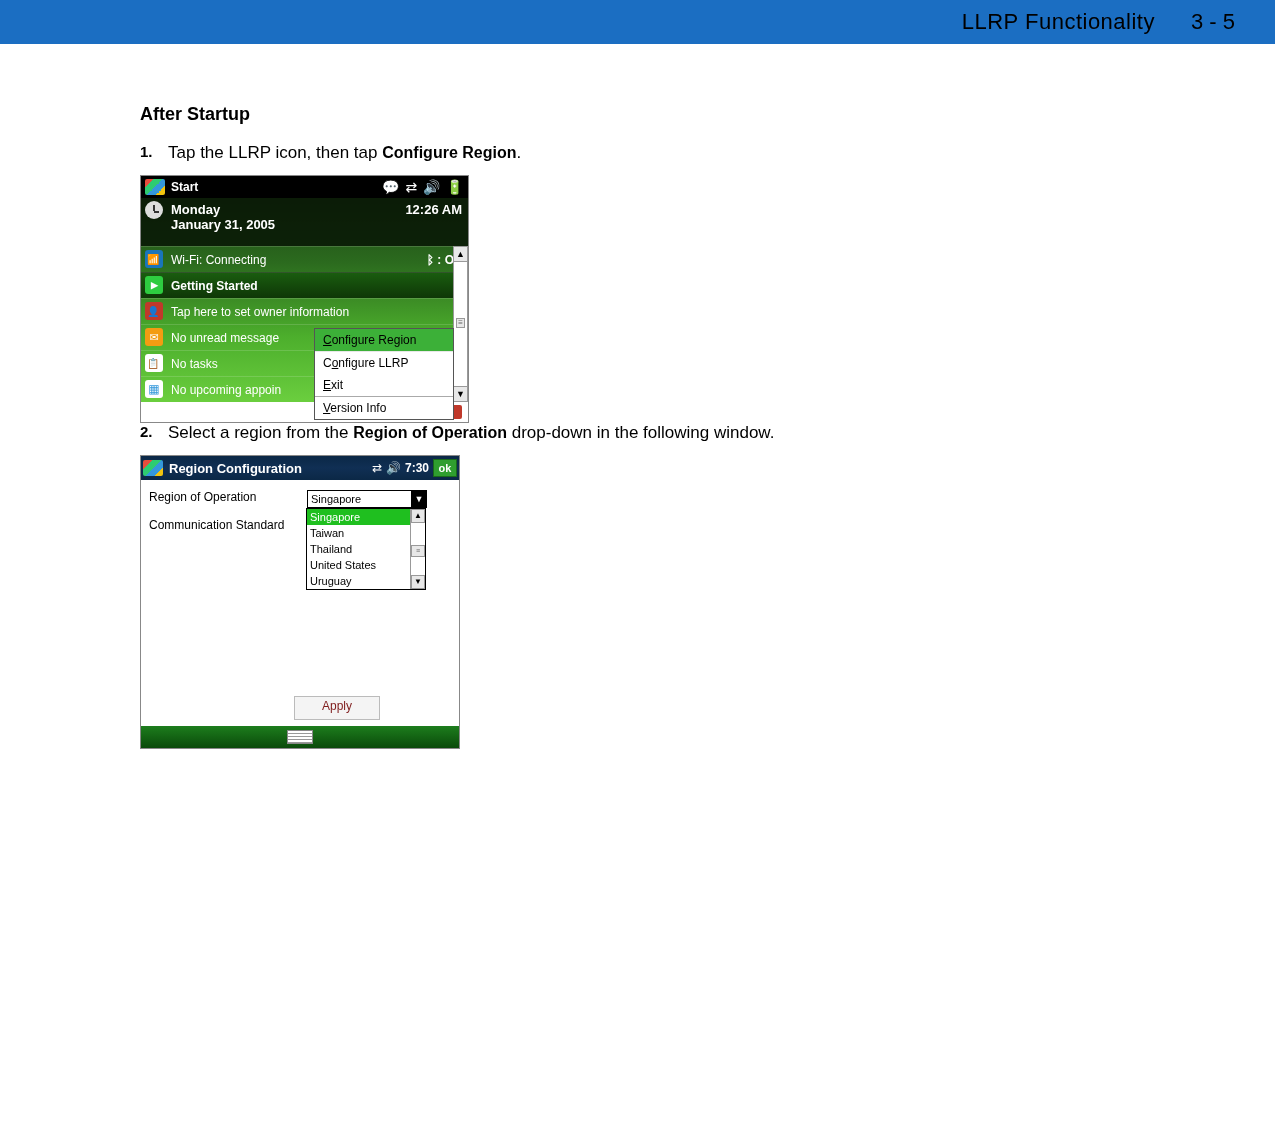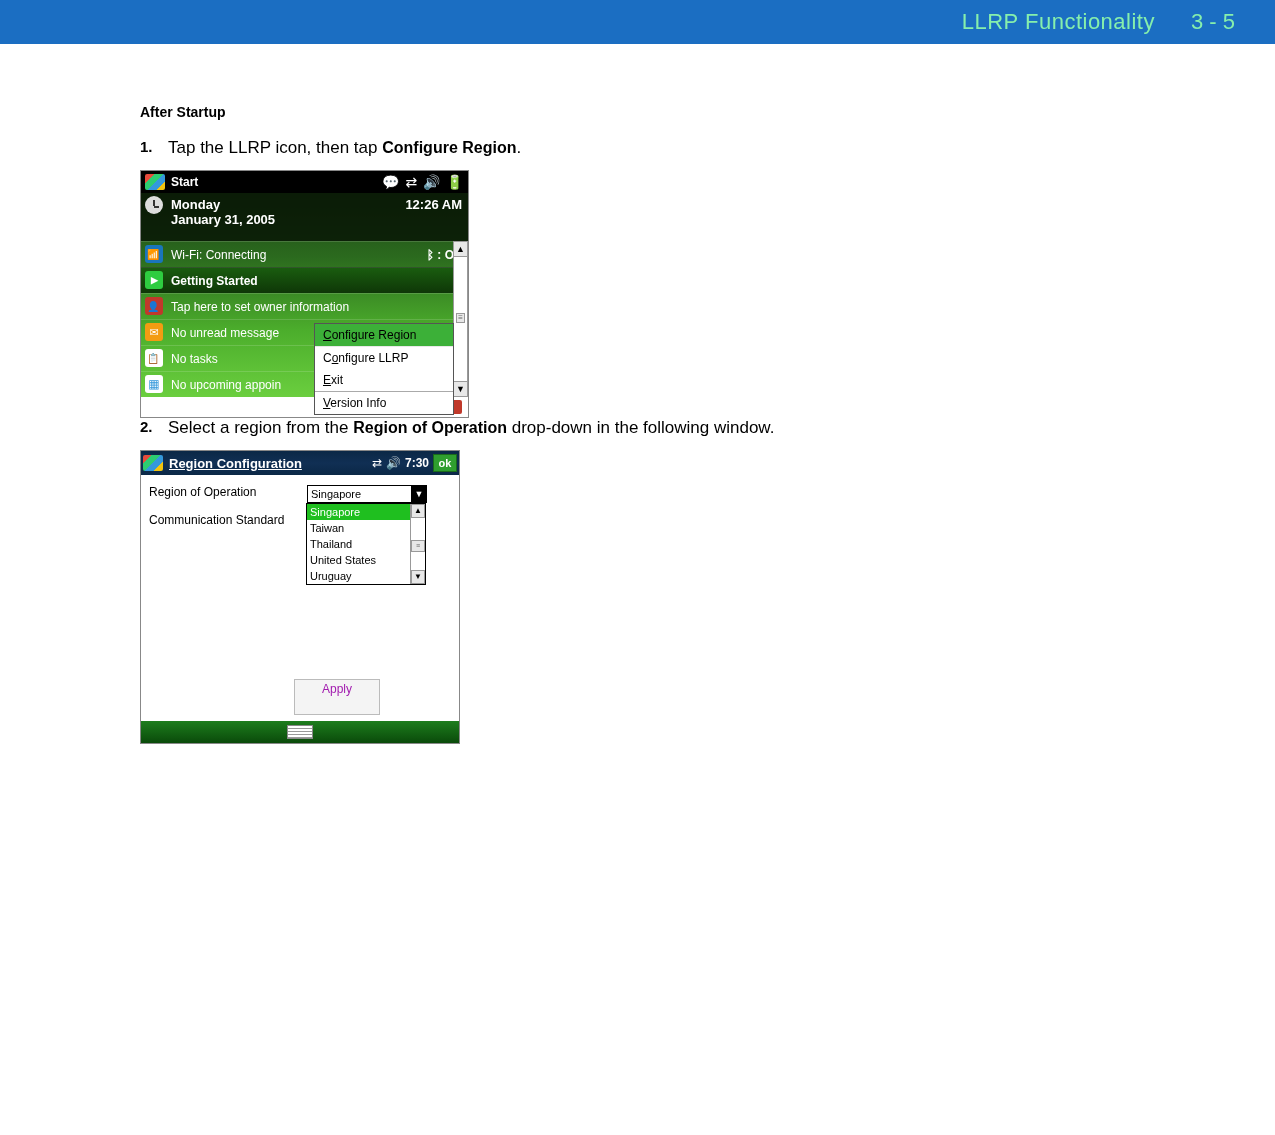--- a/index.html
+++ b/index.html
@@ -11,28 +11,28 @@
     position: relative;
   }
   .header-bar {
     background: #1b6ec2;
     height: 44px;
     width: 100%;
     display: flex;
     justify-content: flex-end;
     align-items: center;
     padding-right: 40px;
-    color: #86efac;
+    color: #000000;
     font-size: 22px;
     font-weight: 300;
   }
   .header-bar .title { font-weight: 300; letter-spacing: 0.5px; }
   .header-bar .page { margin-left: 36px; }
   .content { padding: 60px 140px 0 140px; }
-  .section-title { font-weight: bold; font-size: 14px; margin-bottom: 18px; font-family: Arial, sans-serif; }
+  .section-title { font-weight: bold; font-size: 18px; margin-bottom: 18px; font-family: Arial, sans-serif; }
   .intro { font-size: 17px; margin-bottom: 14px; }
   .step { font-size: 17px; margin-bottom: 12px; display: flex; }
   .step .num { font-weight: bold; width: 28px; font-size: 15px; }
   .step .txt { flex: 1; }
   .bold { font-weight: bold; font-size: 16px; }
   .fig-caption { font-size: 15px; margin-top: 8px; margin-bottom: 22px; }
   .fig-caption .fig-label { font-weight: bold; font-family: Arial, sans-serif; font-size: 14px; margin-right: 10px; }
   .fig-caption .fig-text { font-style: italic; }
 
   
@@ -163,21 +163,21 @@
     background: linear-gradient(180deg,#0b2846,#102f54 50%,#0b2846);
     display:flex; align-items:center;
     color:#fff; font-size:13px;
     padding: 0 2px;
   }
   .s2-top .s2-flag {
     width: 20px; height: 16px; margin-right: 6px;
     background: linear-gradient(135deg,#e74c3c 0 25%, #2ecc71 25% 50%, #3498db 50% 75%, #f1c40f 75% 100%);
     border-radius: 2px;
   }
-  .s2-top .s2-title { font-weight: bold; white-space:nowrap; overflow:hidden; flex:1;text-decoration:underline; }
+  .s2-top .s2-title { font-weight: bold; white-space:nowrap; overflow:hidden; flex:1; }
   .s2-top .s2-icons { display:flex; align-items:center; gap:4px; font-size:12px; }
   .s2-top .s2-time { font-weight:bold; font-size:12px; }
   .s2-ok {
     width:24px; height:18px; background:#2f9e2f;
     color:#fff; font-size:11px; font-weight:bold;
     display:flex; align-items:center; justify-content:center;
     margin-left:4px; border:1px solid #1a6a1a;
   }
   .s2-body {
     padding: 10px 8px 8px 8px;
@@ -209,23 +209,23 @@
   .s2-dropdown-list .opt { font-size:11px; padding:0 3px; height:16px; line-height:16px; overflow:hidden; white-space:nowrap; }
   .s2-dropdown-list .opt.sel { background:#1fbf1f; color:#fff; }
   .s2-dd-scroll { width:15px; background:#e8e8e8; display:flex; flex-direction:column; border-left:1px solid #999; }
   .s2-dd-scroll .arr { height:14px; border:1px solid #999; background:#e8e8e8; text-align:center; font-size:8px; line-height:12px; }
   .s2-dd-scroll .tr { flex:1; background:#fff; position:relative; }
   .s2-dd-scroll .th { position:absolute; left:0; right:0; top:22px; height:12px; background:#e8e8e8; border:1px solid #999; }
   .s2-dd-scroll .th::after{content:"≡"; font-size:7px; color:#666; display:block; text-align:center; line-height:10px;}
 
   .s2-apply {
     position:absolute; bottom: 6px; left: 50%; transform: translateX(-6px);
-    width: 86px; height: 36px;
+    width: 86px; height: 24px;
     border:1px solid #bbb; background:#f4f4f4;
-    color:#a21caf; font-size:12px; text-align:center; line-height:18px;
+    color:#7f1d1d; font-size:12px; text-align:center; line-height:18px;
   }
   .s2-bottom {
     height: 22px;
     background: linear-gradient(180deg,#1d7d1d,#0a4a0a);
     display:flex; align-items:center; justify-content:center;
   }
   .s2-kbd {
     width: 26px; height: 14px; background:#fff;
     border:1px solid #888;
     background-image: repeating-linear-gradient(0deg,#999 0 1px,#fff 1px 3px),

